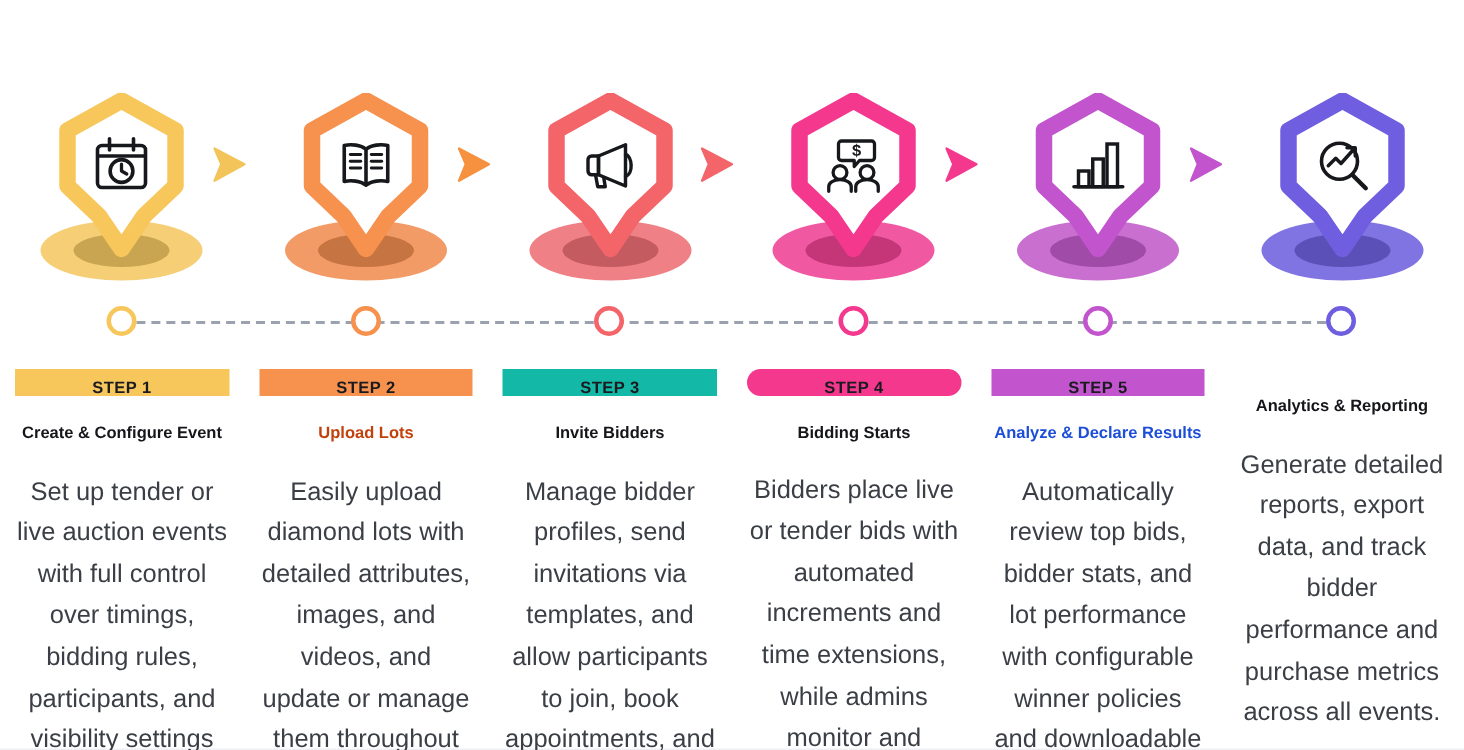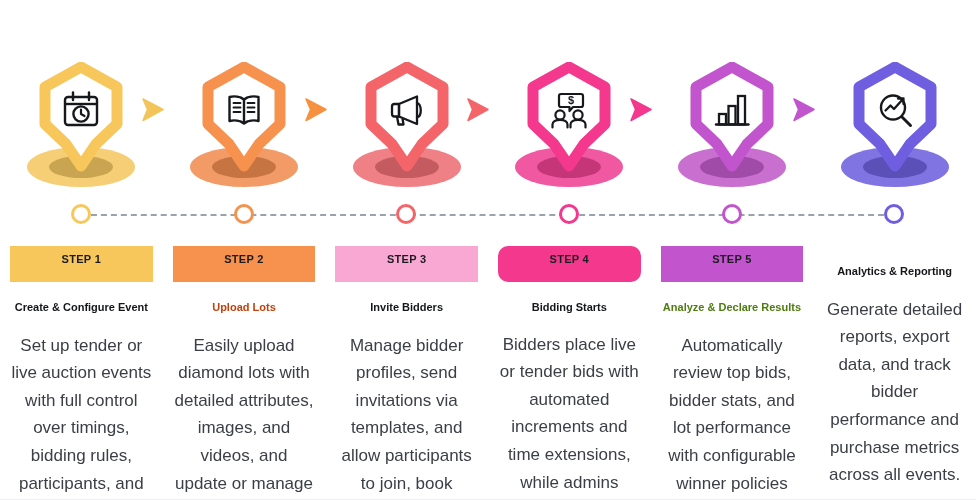--- a/index.html
+++ b/index.html
@@ -118,21 +118,21 @@
     width: 976px;
     display: flex;
   }
   .col {
     width: 162.66px;
     box-sizing: border-box;
     padding: 0 10px;
     text-align: center;
   }
   .step-banner {
-    height: 36px;
+    height: 18px;
     line-height: 26px;
     font-size: 11px;
     font-weight: bold;
     color: #1b1b1f;
     letter-spacing: .3px;
   }
   .col-title {
     margin-top: 18px;
     font-size: 11px;
     font-weight: bold;
@@ -285,32 +285,32 @@
         <div class="step-banner" style="background: rgb(247, 199, 92);">STEP 1</div>
         <div class="col-title" style="color: rgb(21, 22, 26);">Create &amp; Configure Event</div>
         <div class="col-desc" style="color: rgb(59, 63, 69);">Set up tender or live auction events with full control over timings, bidding rules, participants, and visibility settings — even adjust them while live.</div>
       </div>
       <div class="col">
         <div class="step-banner" style="background: rgb(247, 145, 78);">STEP 2</div>
         <div class="col-title" style="color: #c2410c;">Upload Lots</div>
         <div class="col-desc" style="color: rgb(59, 63, 69);">Easily upload diamond lots with detailed attributes, images, and videos, and update or manage them throughout the event.</div>
       </div>
       <div class="col">
-        <div class="step-banner" style="background: #f9a8d4;">STEP 3</div>
+        <div class="step-banner" style="background: #14b8a6;">STEP 3</div>
         <div class="col-title" style="color: rgb(21, 22, 26);">Invite Bidders</div>
         <div class="col-desc" style="color: rgb(59, 63, 69);">Manage bidder profiles, send invitations via templates, and allow participants to join, book appointments, and access events seamlessly.</div>
       </div>
       <div class="col">
         <div class="step-banner" style="background: rgb(243, 56, 142); border-radius: 10px;">STEP 4</div>
         <div class="col-title" style="color: rgb(21, 22, 26);">Bidding Starts</div>
         <div class="col-desc" style="color: rgb(59, 63, 69); margin-top: 16px;">Bidders place live or tender bids with automated increments and time extensions, while admins monitor and control activity in real time.</div>
       </div>
       <div class="col">
         <div class="step-banner" style="background: rgb(194, 84, 206);">STEP 5</div>
-        <div class="col-title" style="color: #4d7c0f;">Analyze &amp; Declare Results</div>
+        <div class="col-title" style="color: #1d4ed8;">Analyze &amp; Declare Results</div>
         <div class="col-desc" style="color: rgb(59, 63, 69);">Automatically review top bids, bidder stats, and lot performance with configurable winner policies and downloadable analytics with declare results.</div>
       </div>
       <div class="col">
         <div class="col-title" style="color: rgb(21, 22, 26);">Analytics &amp; Reporting</div>
         <div class="col-desc" style="color: rgb(59, 63, 69);">Generate detailed reports, export data, and track bidder performance and purchase metrics across all events.</div>
       </div>
     </div>
 
 </div>
 

